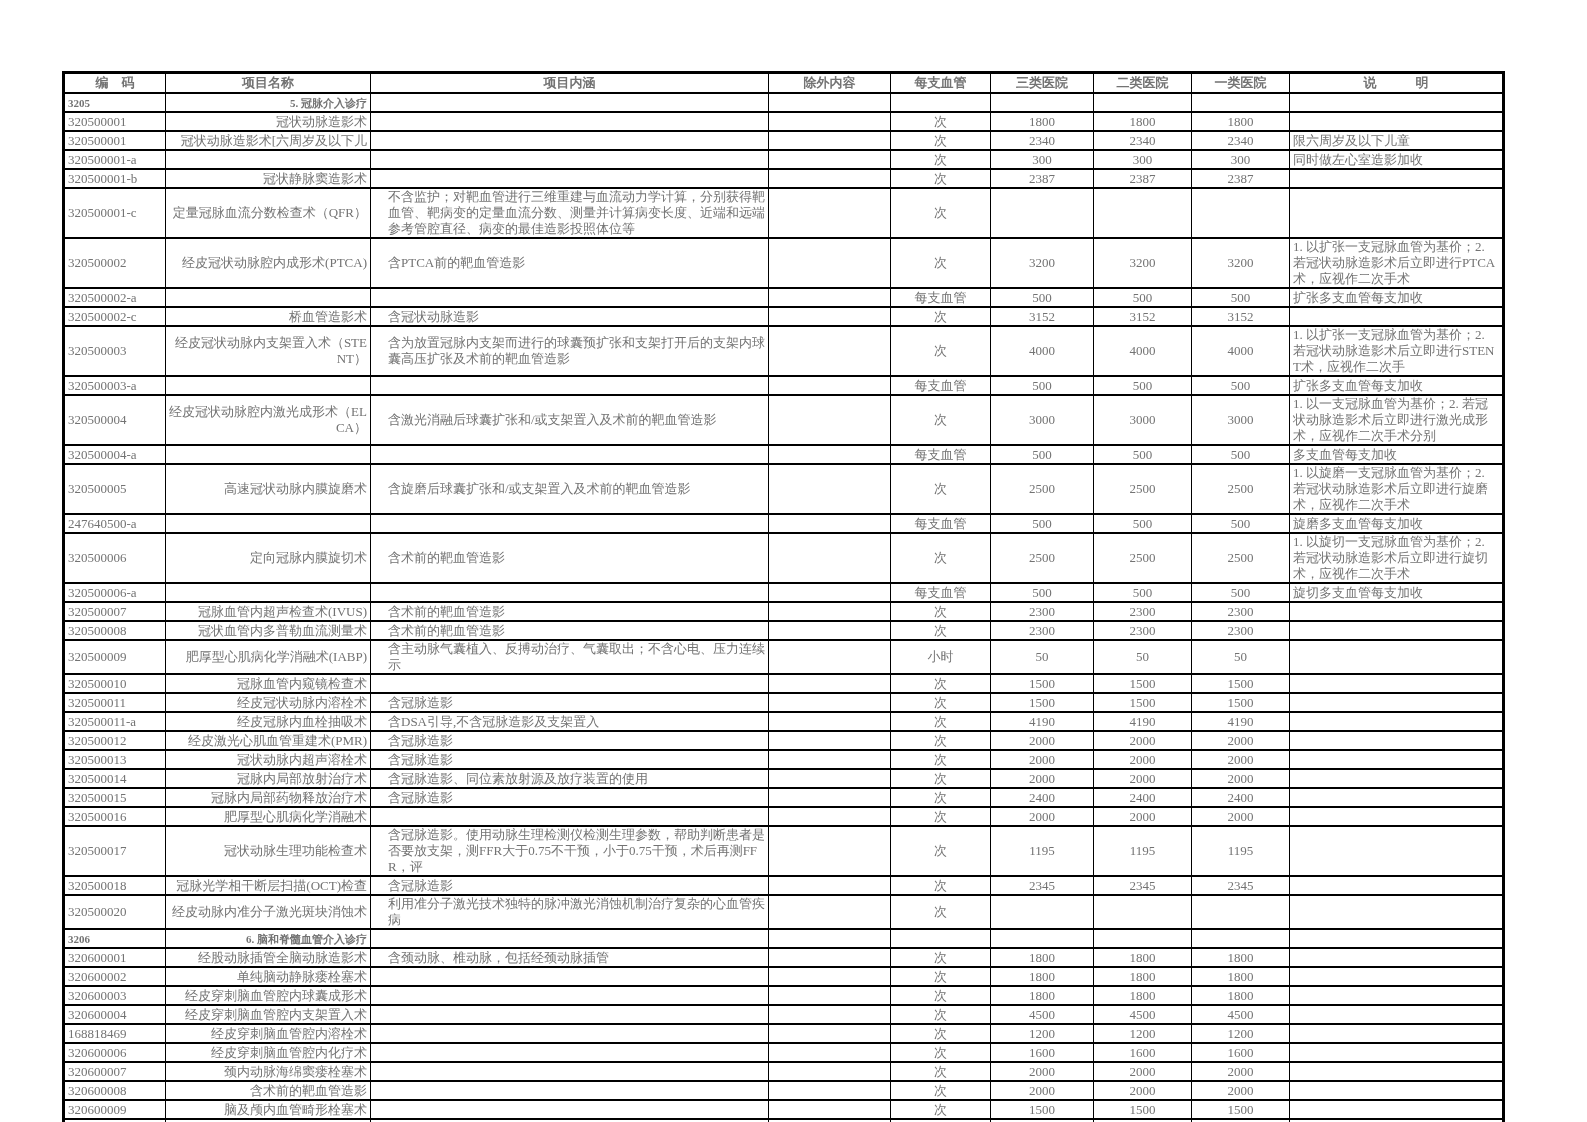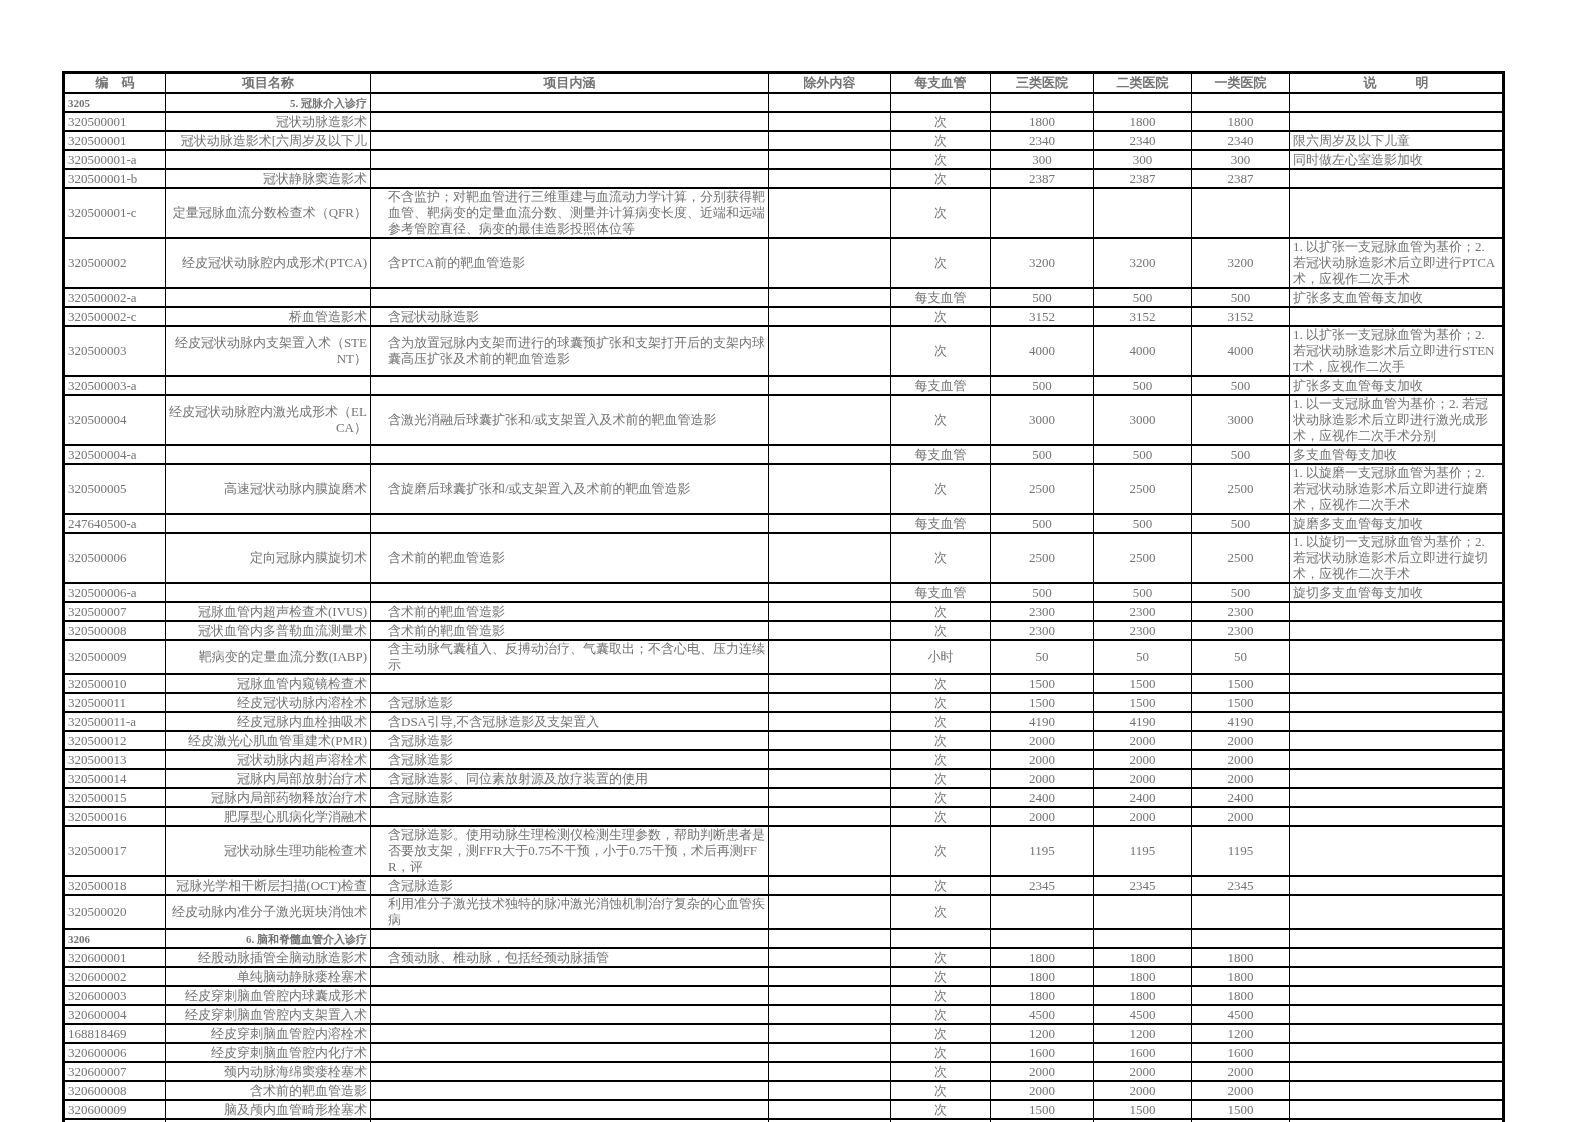--- a/index.html
+++ b/index.html
@@ -282,21 +282,21 @@
           <td class="c-desc">含术前的靶血管造影</td>
           <td class="c-excl"></td>
           <td class="c-unit">次</td>
           <td class="c-p">2300</td>
           <td class="c-p">2300</td>
           <td class="c-p">2300</td>
           <td class="c-note"></td>
         </tr>
         <tr>
           <td class="c-code">320500009</td>
-          <td class="c-name">靶病变的定量血流分数(IABP)</td>
+          <td class="c-name">肥厚型心肌病化学消融术(IABP)</td>
           <td class="c-desc">含主动脉气囊植入、反搏动治疗、气囊取出；不含心电、压力连续示</td>
           <td class="c-excl"></td>
           <td class="c-unit">小时</td>
           <td class="c-p">50</td>
           <td class="c-p">50</td>
           <td class="c-p">50</td>
           <td class="c-note"></td>
         </tr>
         <tr>
           <td class="c-code">320500010</td>

